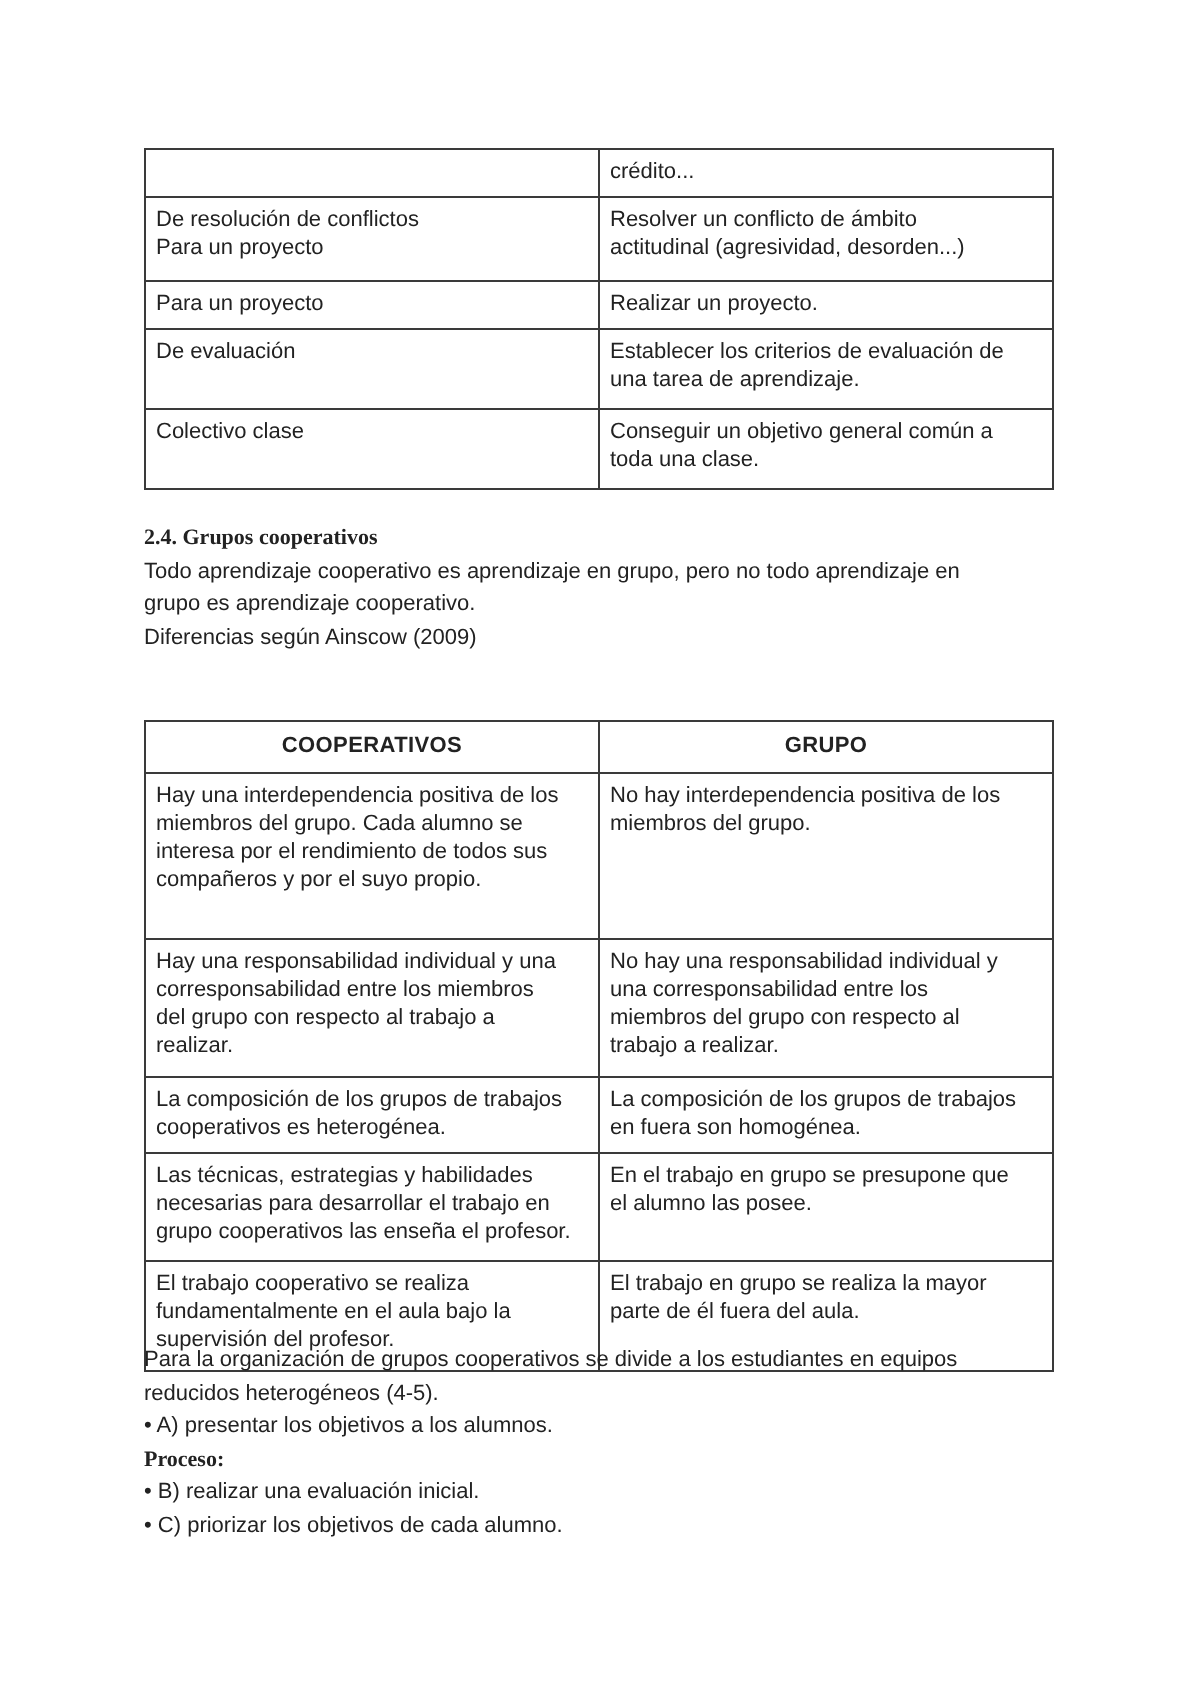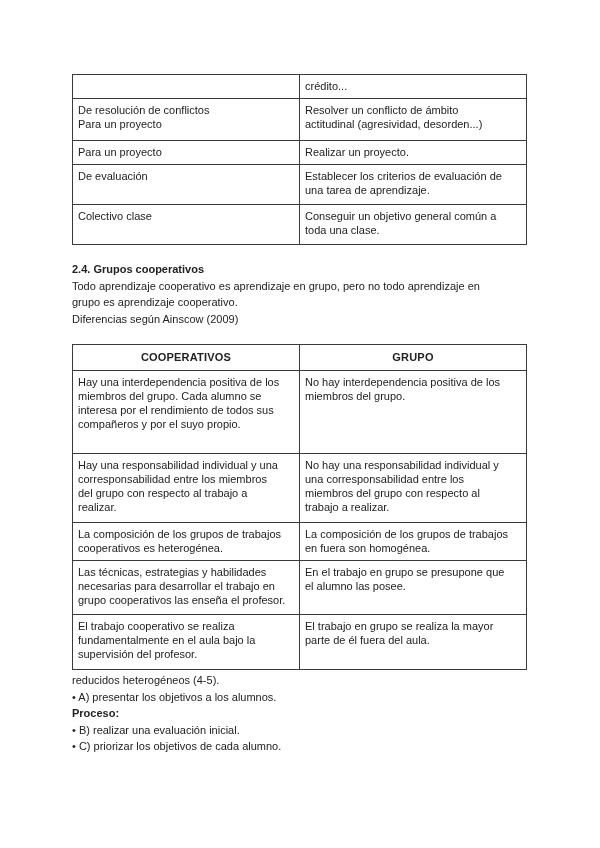--- a/index.html
+++ b/index.html
@@ -24,34 +24,34 @@
     line-height: 14px;
     font-size: 11px;
     color: #222;
     font-weight: normal;
     text-align: left;
     word-wrap: break-word;
   }
   table.doc col.c1 { width: 227px; }
   table.doc col.c2 { width: 227px; }
   #t1 { top: 74px; }
-  #t2 { top: 344px; }
+  #t2 { top: 360px; }
   #t2 th {
     text-align: center;
     font-weight: bold;
     padding: 6px 5px 6px 5px;
     line-height: 13px;
     letter-spacing: 0.2px;
   }
   .line { display: block; }
   .text-block {
     position: absolute; left: 72px; width: 460px;
     font-size: 11px; line-height: 16.5px; color: #222;
   }
-  .bold { font-weight: bold; }
+  .bold { font-weight: bold; font-family: Liberation Serif, serif; }
   #sec24 { top: 261px; }
   #after { top: 672px; }
   .bullet-item { display: block; }
 </style>
 </head>
 <body>
 
 <div class="page">
 
   <table class="doc" id="t1">
@@ -181,20 +181,21 @@
           </td>
           <td>
             <span class="line">El trabajo en grupo se realiza la mayor</span>
             <span class="line">parte de él fuera del aula.</span>
           </td>
         </tr>
       </tbody>
   </table>
 
   <div class="text-block" id="after">
+    <span class="line">Para la organización de grupos cooperativos se divide a los estudiantes en equipos</span>
     <span class="line">reducidos heterogéneos (4-5).</span>
     <span class="line bullet-item">• A) presentar los objetivos a los alumnos.</span>
     <span class="line bold">Proceso:</span>
     <span class="line bullet-item">• B) realizar una evaluación inicial.</span>
     <span class="line bullet-item">• C) priorizar los objetivos de cada alumno.</span>
   </div>
 
 </div>
 
 </body></html>

